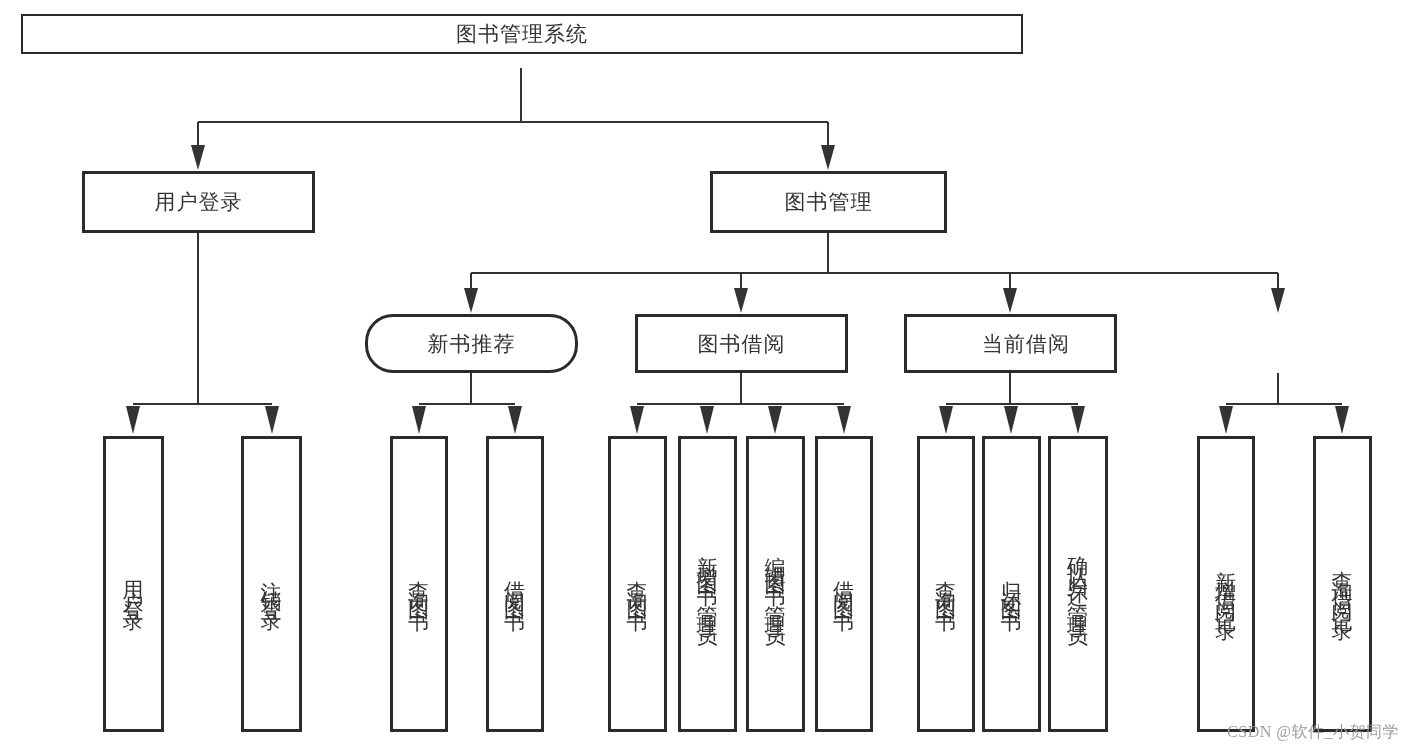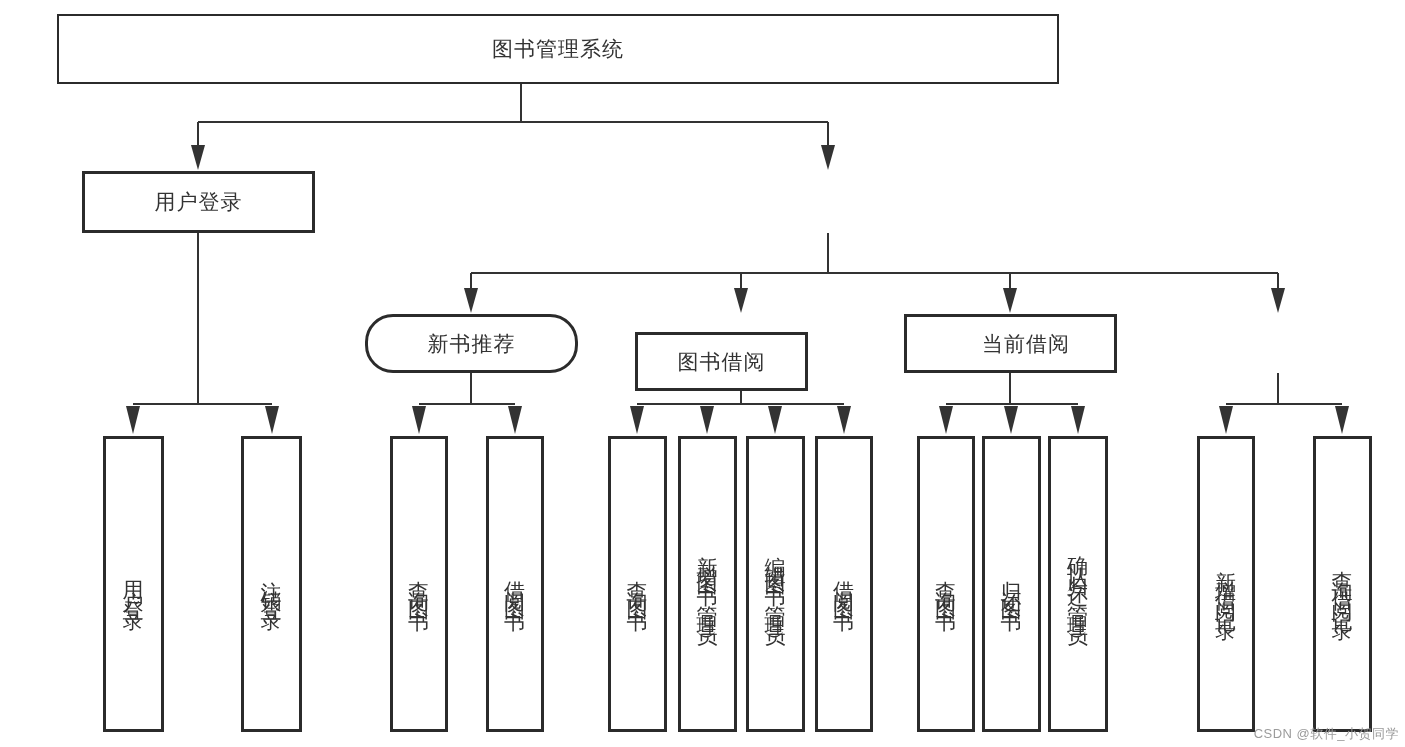--- a/index.html
+++ b/index.html
@@ -30,24 +30,25 @@
     text-orientation:mixed;
     letter-spacing:10px;
     font-size:21px;
     line-height:1;
   }
   .watermark {
     position:absolute;
     right:6px;
     bottom:4px;
     color:#9b9b9b;
-    font-size:13px;
+    font-size:16px;
     letter-spacing:0.5px;
     z-index:5;
     white-space:nowrap;
+    font-family:Liberation Serif, serif;
   }
 </style>
 </head>
 <body>
 
 <div class="canvas">
 
   <svg class="lines" viewBox="0 0 1405 747" xmlns="http://www.w3.org/2000/svg">
     <g stroke="#333333" stroke-width="2" fill="none">
 
@@ -88,26 +89,27 @@
 
       <polygon points="939,406 953,406 946,434"></polygon>
       <polygon points="1004,406 1018,406 1011,434"></polygon>
       <polygon points="1071,406 1085,406 1078,434"></polygon>
 
       <polygon points="1219,406 1233,406 1226,434"></polygon>
       <polygon points="1335,406 1349,406 1342,434"></polygon>
     </g>
   </svg>
 
-  <div class="box root" style="left:21px; top:14px; width:1002px; height:70px;margin-left:36px;">图书管理系统</div>
+  <div class="box root" style="left:21px; top:14px; width:1002px; height:40px;">图书管理系统</div>
 
   <div class="box" style="left:82px; top:171px; width:233px; height:62px;">用户登录</div>
+  <div class="box" style="left:710px; top:171px; width:237px; height:62px;">图书管理</div>
 
   <div class="box" style="left:365px; top:314px; width:213px; height:59px;border-radius:28px;">新书推荐</div>
-  <div class="box" style="left:635px; top:332px; width:173px; height:59px;">图书借阅</div>
+  <div class="box" style="left:635px; top:314px; width:213px; height:59px;">图书借阅</div>
   <div class="box" style="left:904px; top:314px; width:213px; height:59px;padding-left:31px;">当前借阅</div>
 
   <div class="box vbox" style="left:103px; top:436px; width:61px; height:296px;">用户登录</div>
   <div class="box vbox" style="left:241px; top:436px; width:61px; height:296px;">注销登录</div>
 
   <div class="box vbox" style="left:390px; top:436px; width:58px; height:296px;">查询图书</div>
   <div class="box vbox" style="left:486px; top:436px; width:58px; height:296px;">借阅图书</div>
 
   <div class="box vbox" style="left:608px; top:436px; width:59px; height:296px;">查询图书</div>
   <div class="box vbox" style="left:678px; top:436px; width:59px; height:296px;">新增图书（管理员）</div>

